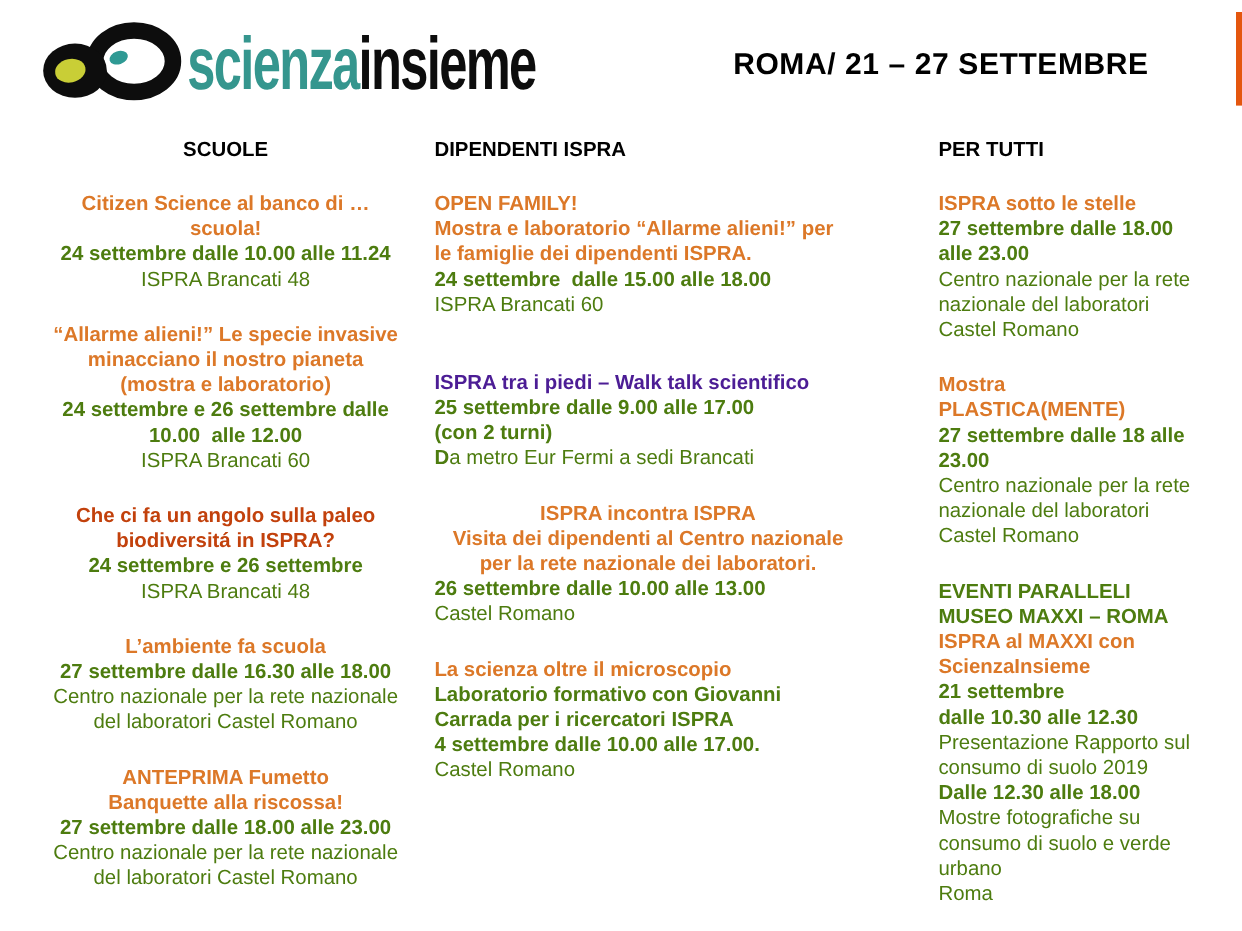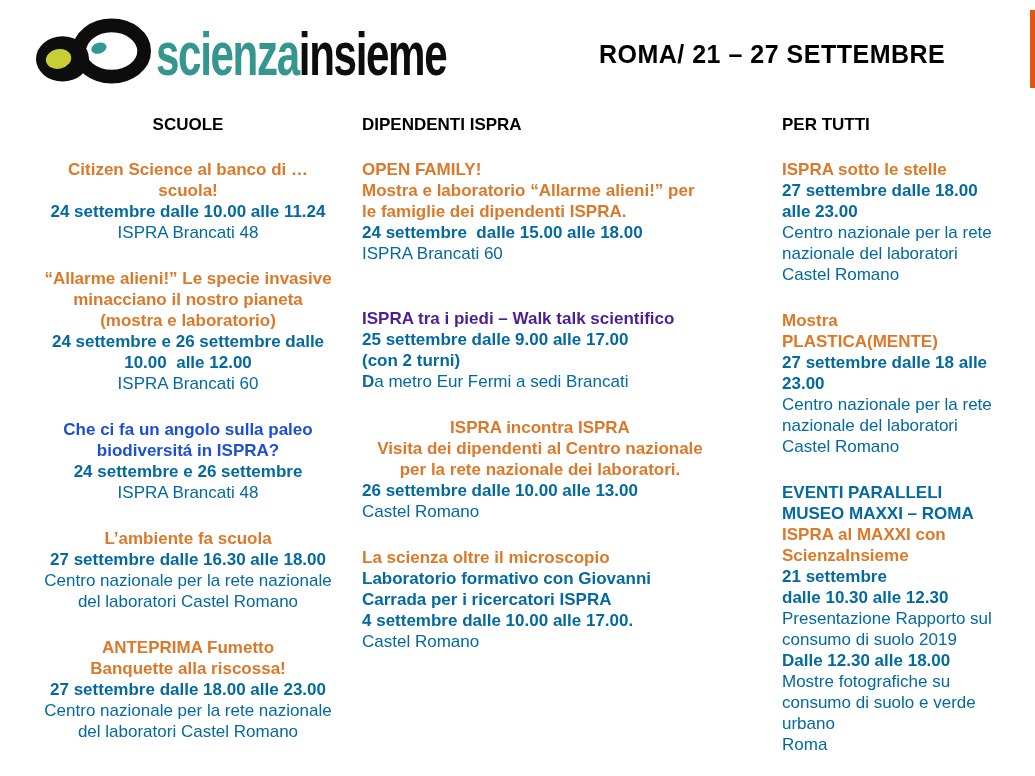--- a/index.html
+++ b/index.html
@@ -15,41 +15,41 @@
   .logo-icon svg { display:block; }
   .wordmark {
     display:inline-block; font-weight:bold; font-size:62px; line-height:1;
     letter-spacing:-2px; transform:scaleX(0.68); transform-origin:left center;
     margin-left:4px; white-space:nowrap;
   }
   .wordmark .w-teal { color:#35968E; }
   .wordmark .w-black { color:#0d0d0d; }
   .page-title {
     font-size:25px; font-weight:bold; color:#000; letter-spacing:0.5px;
-    margin-left:16px; white-space:nowrap;
+    margin-left:28px; white-space:nowrap;
   }
   .accent-bar {
     position:absolute; top:10px; right:0; width:5px; height:78px;
   }
   
   .body { display:flex; padding-left:30px; margin-top:22px; }
   .col { flex:none; }
   .col h2.col-header {
     font-size:17px; line-height:21px; font-weight:bold; color:#000;
     margin:0 0 24px 0; white-space:pre;
   }
   [data-name="column-scuole"]        { width:316px; margin-right:16px;text-align:center; }
   [data-name="column-dipendenti-ispra"] { width:356px; margin-right:64px; }
   [data-name="column-per-tutti"]     { width:235px; }
   .event { margin-bottom:25px; }
   .event:last-child { margin-bottom:0; }
   
   [data-name="column-dipendenti-ispra"] article:nth-of-type(2) { margin-top:44px; }
   .event p {
-    margin:0; font-size:17px; line-height:21px; color:#0369a1; white-space:pre;
+    margin:0; font-size:17px; line-height:21px; color:#4d7c0f; white-space:pre;
   }
   .p-title { font-weight:bold; }
   .p-bold  { font-weight:bold; color:#000; }
   .p-hbold { font-weight:bold; color:#000; }
   .p-reg   { font-weight:normal; }
   .b { font-weight:bold; }
 </style>
 </head>
 <body>
 
@@ -83,21 +83,21 @@
         </article>
         <article class="event" data-name="event">
           <p class="p-title" data-name="event-title" style="color: rgb(220, 120, 40);">“Allarme alieni!” Le specie invasive
 minacciano il nostro pianeta
 (mostra e laboratorio)</p>
           <p class="p-bold" data-name="event-schedule">24 settembre e 26 settembre dalle
 10.00  alle 12.00</p>
           <p class="p-reg" data-name="event-location">ISPRA Brancati 60</p>
         </article>
         <article class="event" data-name="event">
-          <p class="p-title" data-name="event-title" style="color: #1d4ed8;">Che ci fa un angolo sulla paleo
+          <p class="p-title" data-name="event-title" style="color: #c2410c;">Che ci fa un angolo sulla paleo
 biodiversitá in ISPRA?</p>
           <p class="p-bold" data-name="event-schedule">24 settembre e 26 settembre</p>
           <p class="p-reg" data-name="event-location">ISPRA Brancati 48</p>
         </article>
         <article class="event" data-name="event">
           <p class="p-title" data-name="event-title" style="color: rgb(220, 120, 40);">L’ambiente fa scuola</p>
           <p class="p-bold" data-name="event-schedule">27 settembre dalle 16.30 alle 18.00</p>
           <p class="p-reg" data-name="event-location">Centro nazionale per la rete nazionale
 del laboratori Castel Romano</p>
         </article>

